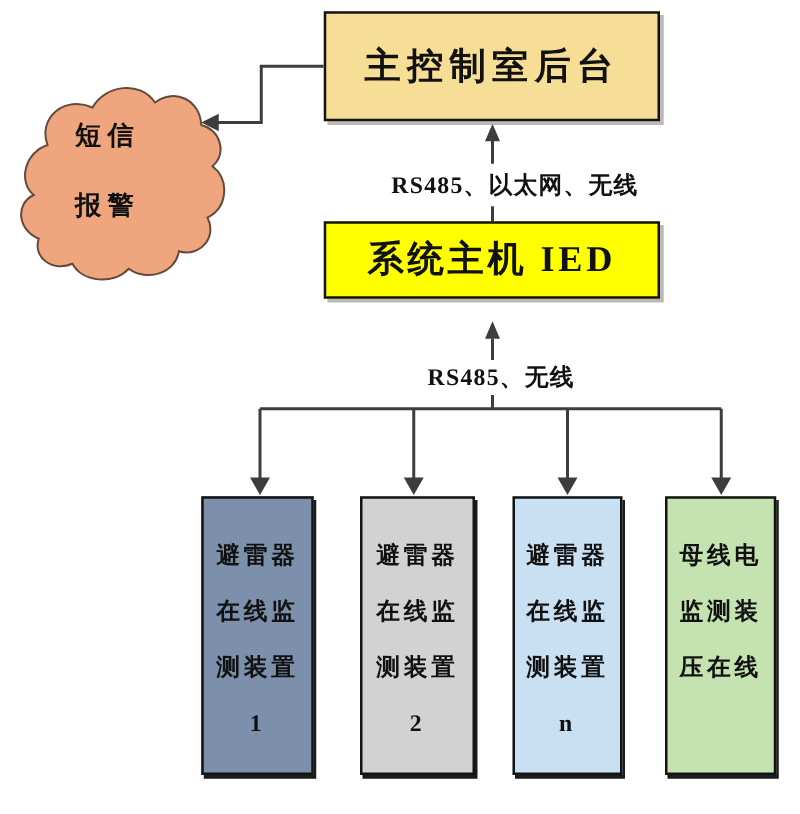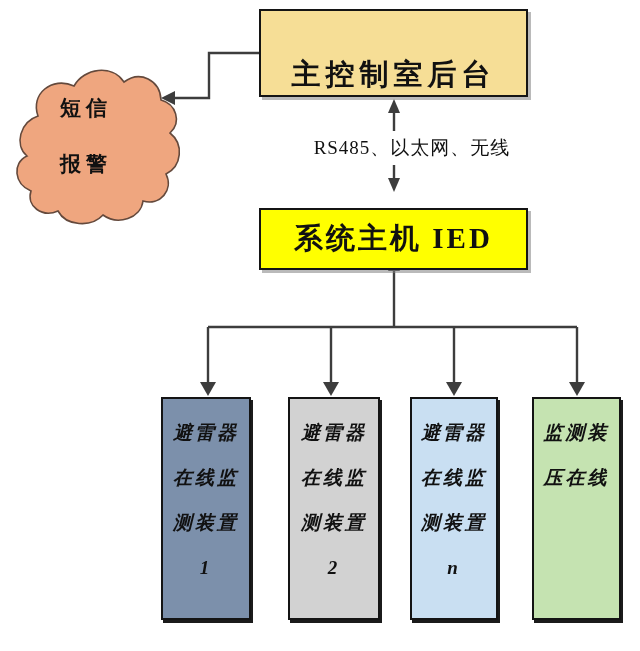--- a/index.html
+++ b/index.html
@@ -18,43 +18,43 @@
     border:2px solid #141414;
     display:flex;align-items:center;justify-content:center;
     text-align:center;
   }
   .title-box{
     left:259px;width:269px;
     font-size:29px;font-weight:600;letter-spacing:5px;
     box-shadow:3px 3px 0 rgba(130,130,130,.55);
   }
   #top-box{top:9px;height:88px;}
-  #ied-box{top:208px;height:62px;letter-spacing:3px;}
+  #ied-box{top:177px;height:62px;letter-spacing:3px;}
   .link-label{
     position:absolute;
     background:#ffffff;
     font-size:19px;letter-spacing:1px;
     text-align:center;white-space:nowrap;
     padding:1px 4px;
+    font-weight:bold;
   }
   #link-top-label{left:297px;top:134px;width:222px;}
   #link-bottom-label{left:329px;top:288px;width:136px;}
   .cloud-text{
     position:absolute;left:38px;top:80px;width:96px;
     text-align:center;font-size:21px;font-weight:600;letter-spacing:5px;
     line-height:56px;
   }
   .device{
     position:absolute;top:397px;height:223px;
     box-sizing:border-box;
     border:2px solid #141414;
     box-shadow:2px 3px 0 #1b1b1b;
     display:flex;flex-direction:column;align-items:center;
-    padding-top:11px;
-    font-style:italic;
+    padding-top:23px;
   }
   .device .dline{
     display:block;
     font-size:19px;font-weight:600;letter-spacing:3px;
     line-height:45px;white-space:nowrap;
   }
   #device-1{left:161px;width:90px;}
   #device-2{left:288px;width:92px;}
   #device-3{left:410px;width:88px;}
   #device-4{left:532px;width:89px;}
@@ -100,30 +100,31 @@
     <polygon fill="#3d3d3d" stroke="none" points="454,396 446,382 462,382"></polygon>
     <line stroke="#3d3d3d" stroke-width="2.4" x1="577" y1="327" x2="577" y2="383"></line>
     <polygon fill="#3d3d3d" stroke="none" points="577,396 569,382 585,382"></polygon>
   </svg>
 
   <div class="cloud-text">
     <span>短信</span><br>
     <span>报警</span>
   </div>
 
-  <div id="top-box" class="box title-box" style="background-color: rgb(246, 222, 150); align-items: flex-end;">
+  <div id="top-box" class="box title-box" style="background-color: rgb(246, 222, 150);">
     <span>主控制室后台</span>
   </div>
 
   <div id="link-top-label" class="link-label">RS485、以太网、无线</div>
 
   <div id="ied-box" class="box title-box" style="background-color: rgb(255, 255, 0);">
     <span>系统主机 IED</span>
   </div>
 
+  <div id="link-bottom-label" class="link-label">RS485、无线</div>
 
   <div id="device-1" class="device" style="background-color: rgb(124, 144, 171);">
     <span class="dline">避雷器</span>
     <span class="dline">在线监</span>
     <span class="dline">测装置</span>
     <span class="dline">1</span>
   </div>
 
   <div id="device-2" class="device" style="background-color: rgb(210, 210, 210);">
     <span class="dline">避雷器</span>
@@ -133,17 +134,18 @@
   </div>
 
   <div id="device-3" class="device" style="background-color: rgb(201, 223, 242);">
     <span class="dline">避雷器</span>
     <span class="dline">在线监</span>
     <span class="dline">测装置</span>
     <span class="dline">n</span>
   </div>
 
   <div id="device-4" class="device" style="background-color: rgb(197, 227, 177);">
+    <span class="dline">母线电</span>
     <span class="dline">监测装</span>
     <span class="dline">压在线</span>
   </div>
 
 </div>
 
 </body></html>

